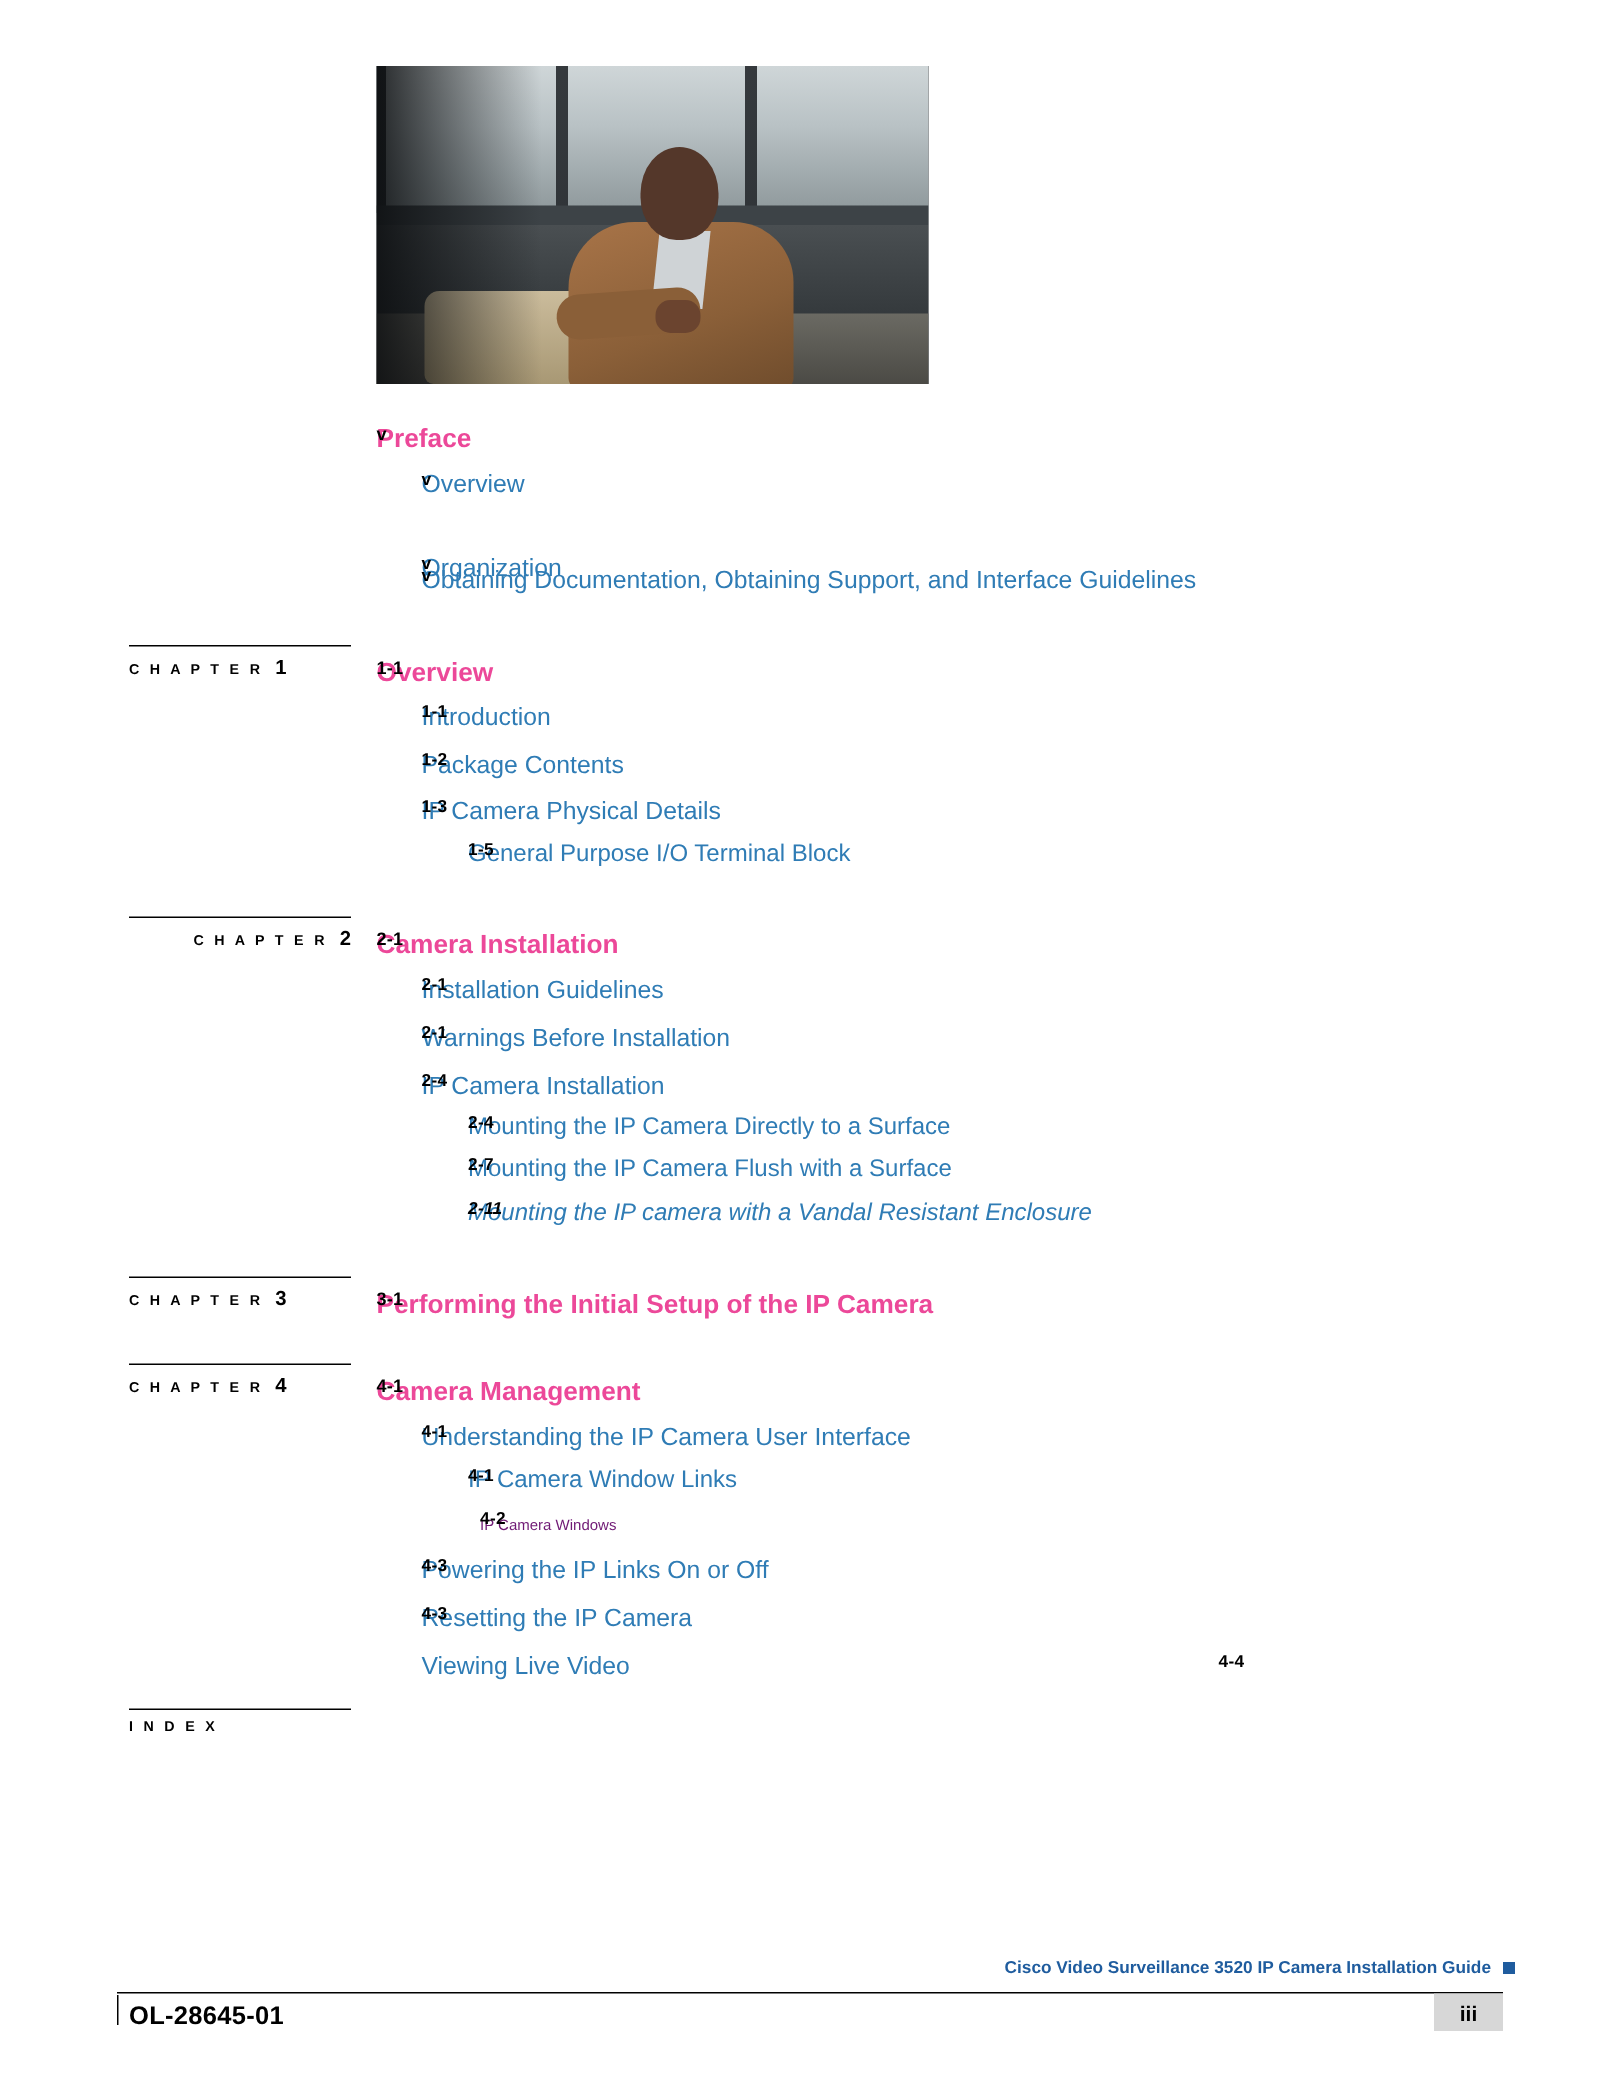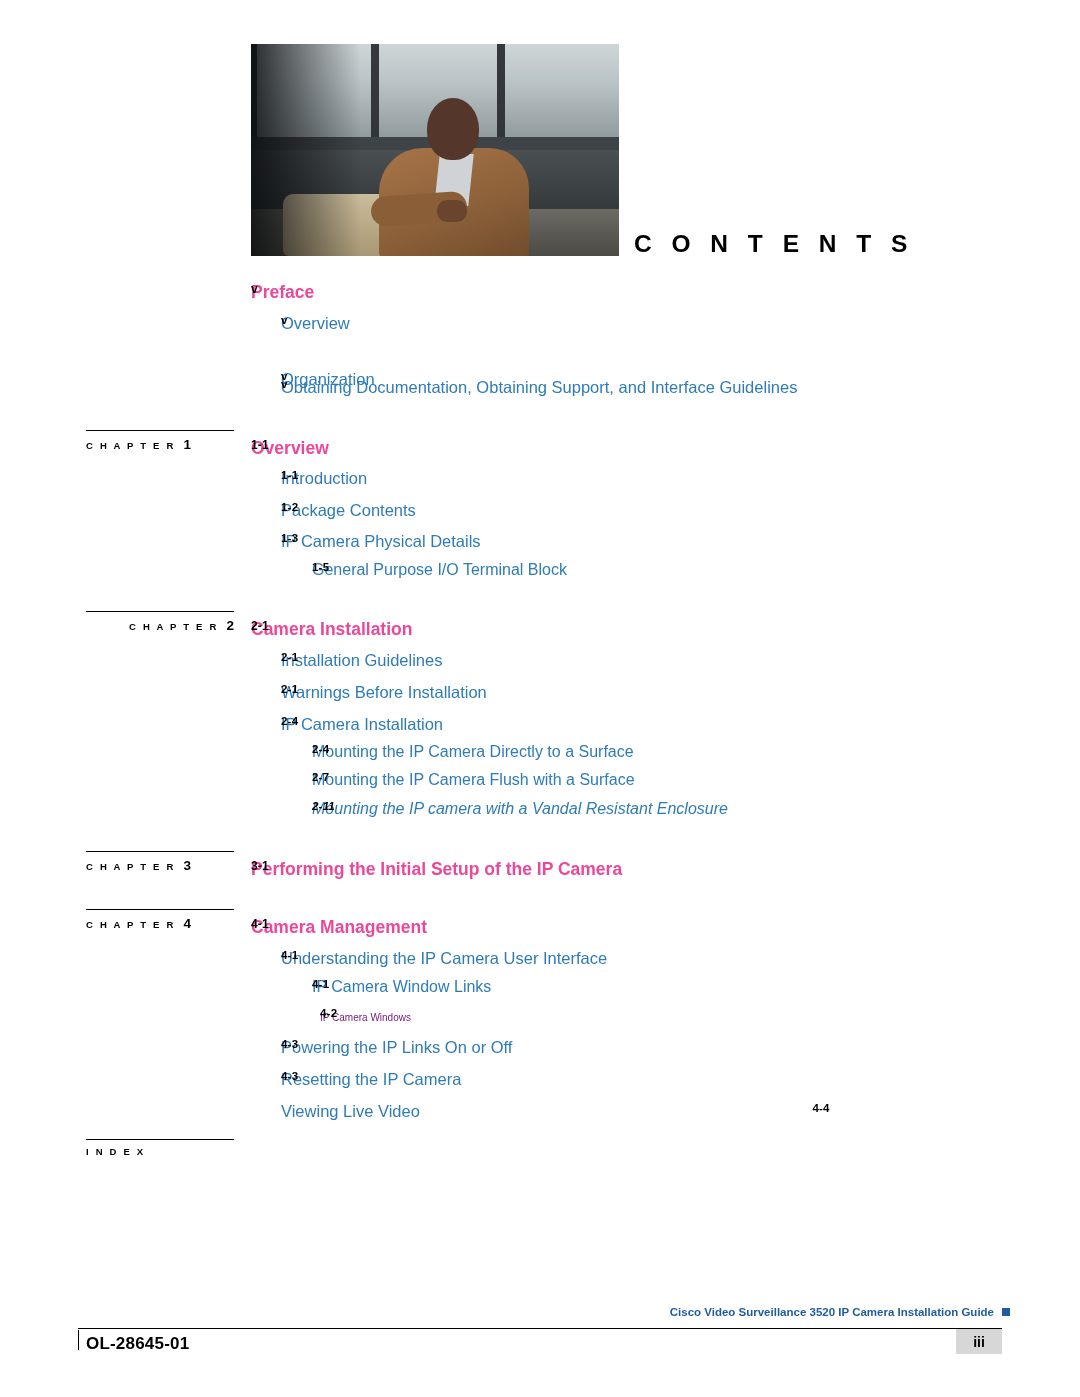--- a/index.html
+++ b/index.html
@@ -259,21 +259,20 @@
     <div class="bench"></div>
     <div class="person-legs"></div>
     <div class="person-body"></div>
     <div class="person-shirt"></div>
     <div class="person-arm"></div>
     <div class="hands"></div>
     <div class="person-head"></div>
     <div class="darkleft"></div>
   </div>
 
-  <div class="contents-title">C O N T E N T S</div>
 
   <div class="toc">
       <div class="entry lvl-head" style="left: 251px; top: 282px;"><span class="label">Preface</span>&nbsp;&nbsp;&nbsp;<span class="page">v</span></div>
       <div class="entry lvl-1" style="left: 281px; top: 314px;"><span class="label">Overview</span>&nbsp;&nbsp;&nbsp;<span class="page">v</span></div>
       <div class="entry lvl-1" style="left: 281px; top: 346px; margin-top: 24px;"><span class="label">Organization</span>&nbsp;&nbsp;&nbsp;<span class="page">v</span></div>
       <div class="entry lvl-1" style="left: 281px; top: 378px;"><span class="label">Obtaining Documentation, Obtaining Support, and Interface Guidelines</span>&nbsp;&nbsp;&nbsp;<span class="page">v</span></div>
       <div class="entry lvl-head" style="left: 251px; top: 438px;"><span class="label">Overview</span>&nbsp;&nbsp;&nbsp;<span class="page">1-1</span></div>
       <div class="entry lvl-1" style="left: 281px; top: 469px;"><span class="label">Introduction</span>&nbsp;&nbsp;&nbsp;<span class="page">1-1</span></div>
       <div class="entry lvl-1" style="left: 281px; top: 501px;"><span class="label">Package Contents</span>&nbsp;&nbsp;&nbsp;<span class="page">1-2</span></div>
       <div class="entry lvl-1" style="left: 281px; top: 532px;"><span class="label">IP Camera Physical Details</span>&nbsp;&nbsp;&nbsp;<span class="page">1-3</span></div>

